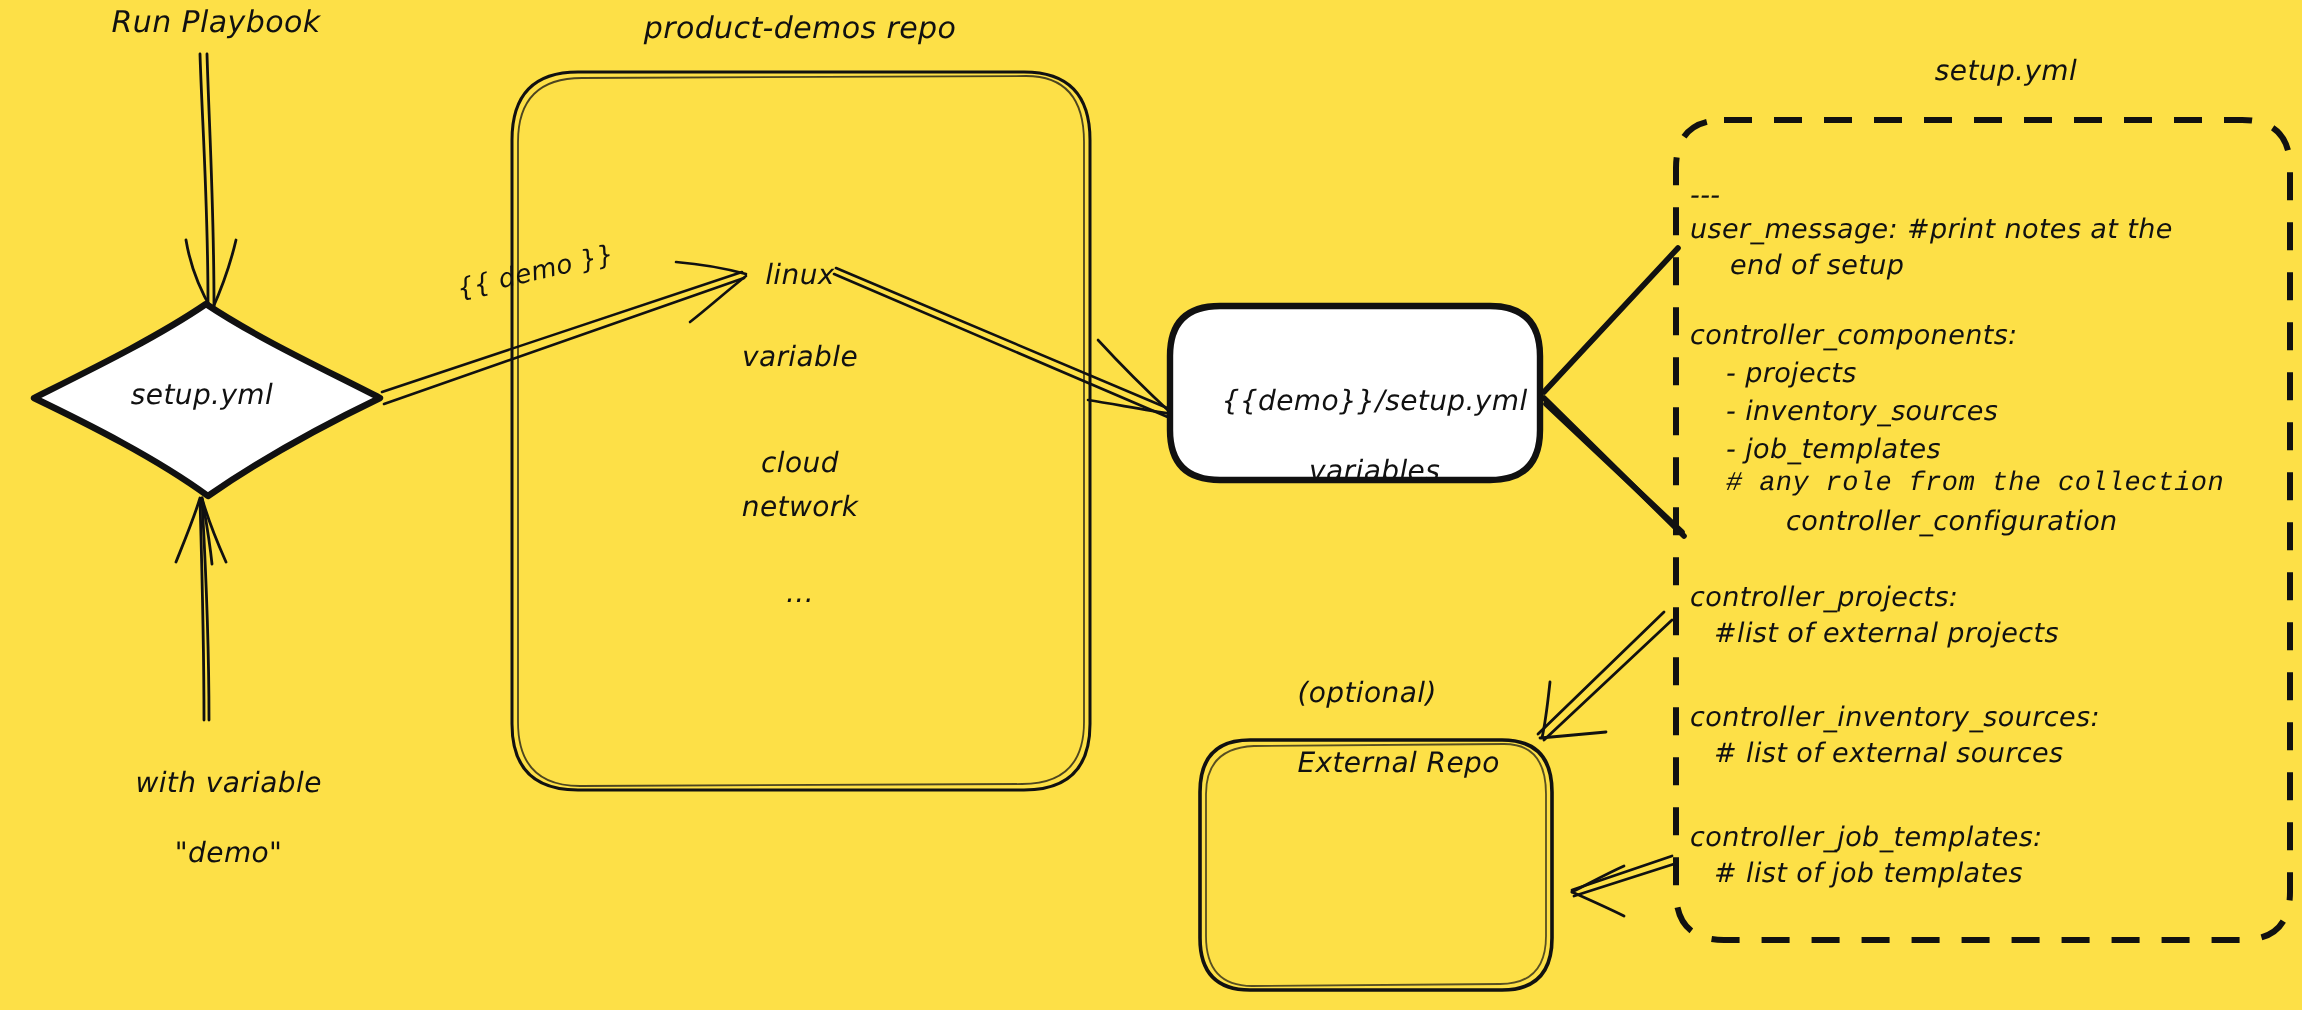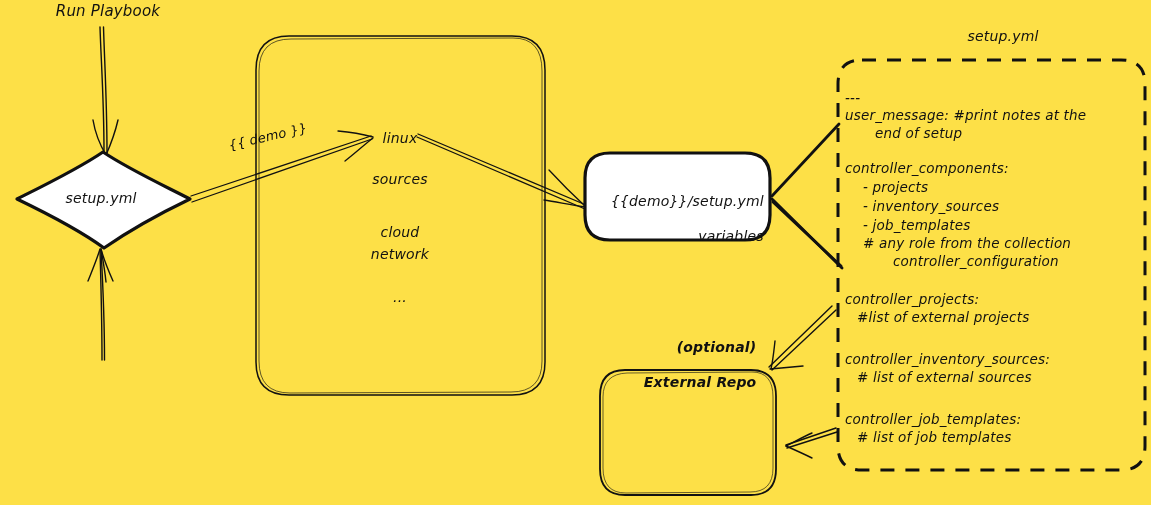--- a/index.html
+++ b/index.html
@@ -37,22 +37,22 @@
   }
   .center { text-align: center; transform: translateX(-50%); }
 
   
   .lbl-run          { font-size: 15px; top: 2px;   left: 108px; }
   .lbl-withvar      { font-size: 14px; top: 366px; left: 105px; text-align:center;}
   .lbl-diamond      { font-size: 14px; top: 190px; left: 101px; }
   .lbl-repotitle    { font-size: 15px; top: 5px;   left: 400px; }
   .lbl-demoarrow    { font-size: 13px; top: 138px; left: 229px; transform: rotate(-13deg); transform-origin: left center;}
   .lbl-tree         { font-size: 14px; font-style: italic; }
-  .lbl-varbox       { font-size: 14px; top: 175px; left: 678px; text-align:right; }
-  .lbl-extrepo      { font-size: 14px; top: 321px; left: 690px; text-align:right;font-weight:bold; }
+  .lbl-varbox       { font-size: 14px; top: 175px; left: 678px; text-align:center; }
+  .lbl-extrepo      { font-size: 14px; top: 321px; left: 690px; text-align:left; }
   .lbl-extbody      { font-size: 14px; top: 403px; left: 609px; }
   .lbl-setupyml     { font-size: 14px; top: 28px;  left: 1003px; }
   .lbl-yaml         { font-size: 13.5px; left: 845px; }
 </style>
 </head>
 <body>
 
 <div id="canvas">
 
   <svg class="svg-layer" viewBox="0 0 1151 505">
@@ -126,27 +126,32 @@
       <path d="M837,432 L787,448"></path>
       <path d="M812,433 C803,437 794,442 786,446"></path>
       <path d="M812,458 C804,454 795,450 786,446"></path>
     </g>
   </svg>
 
   <div class="txt hand lbl-run center">Run Playbook</div>
 
   <div class="txt hand lbl-diamond center">setup.yml</div>
 
+  <div class="txt hand lbl-withvar center">
+    <span>with variable</span><br>
+    <span>"demo"</span>
+  </div>
 
+  <div class="txt hand lbl-repotitle center">product-demos repo</div>
 
   <div class="txt hand lbl-demoarrow">{{ demo }}</div>
 
   <div id="repo-tree">
       <div class="txt hand lbl-tree center" style="top: 130px; left: 400px;">linux</div>
-      <div class="txt hand lbl-tree center" style="top: 171px; left: 400px;">sources</div>
+      <div class="txt hand lbl-tree center" style="top: 171px; left: 400px;">variable</div>
       <div class="txt hand lbl-tree center" style="top: 209px; left: 400px; margin-top: 15px;">cloud</div>
       <div class="txt hand lbl-tree center" style="top: 246px; left: 400px;">network</div>
       <div class="txt hand lbl-tree center" style="top: 289px; left: 400px;">...</div>
     </div>
 
   <div class="txt hand lbl-varbox center">
     <span>{{demo}}/setup.yml</span><br>
     <span>variables</span>
   </div>
 
@@ -154,26 +159,26 @@
     <span>(optional)</span><br>
     <span>External Repo</span>
   </div>
 
 
   <div class="txt hand lbl-setupyml center">setup.yml</div>
 
   <div id="yaml-lines">
       <div class="txt hand lbl-yaml" style="top: 90px; margin-left: 0px;">---</div>
       <div class="txt hand lbl-yaml" style="top: 107px; margin-left: 0px;">user_message: #print notes at the</div>
-      <div class="txt hand lbl-yaml" style="top: 125px; margin-left: 30px;">end of setup</div>
+      <div class="txt hand lbl-yaml" style="top: 125px; margin-left: 20px;">end of setup</div>
       <div class="txt hand lbl-yaml" style="top: 160px; margin-left: 0px;">controller_components:</div>
       <div class="txt hand lbl-yaml" style="top: 179px; margin-left: 18px;">- projects</div>
       <div class="txt hand lbl-yaml" style="top: 198px; margin-left: 18px;">- inventory_sources</div>
       <div class="txt hand lbl-yaml" style="top: 217px; margin-left: 18px;">- job_templates</div>
-      <div class="txt hand lbl-yaml" style="top: 235px; margin-left: 18px;"># any role from the collection</div>
+      <div class="txt hand lbl-yaml" style="top: 235px; margin-left: 18px; font-family: Liberation Mono, monospace;"># any role from the collection</div>
       <div class="txt hand lbl-yaml" style="top: 253px; margin-left: 48px;">controller_configuration</div>
       <div class="txt hand lbl-yaml" style="top: 291px; margin-left: 0px;">controller_projects:</div>
       <div class="txt hand lbl-yaml" style="top: 309px; margin-left: 12px;">#list of external projects</div>
       <div class="txt hand lbl-yaml" style="top: 351px; margin-left: 0px; text-align: right;">controller_inventory_sources:</div>
       <div class="txt hand lbl-yaml" style="top: 369px; margin-left: 12px;"># list of external sources</div>
       <div class="txt hand lbl-yaml" style="top: 411px; margin-left: 0px;">controller_job_templates:</div>
       <div class="txt hand lbl-yaml" style="top: 429px; margin-left: 12px;"># list of job templates</div>
     </div>
 
 </div>

